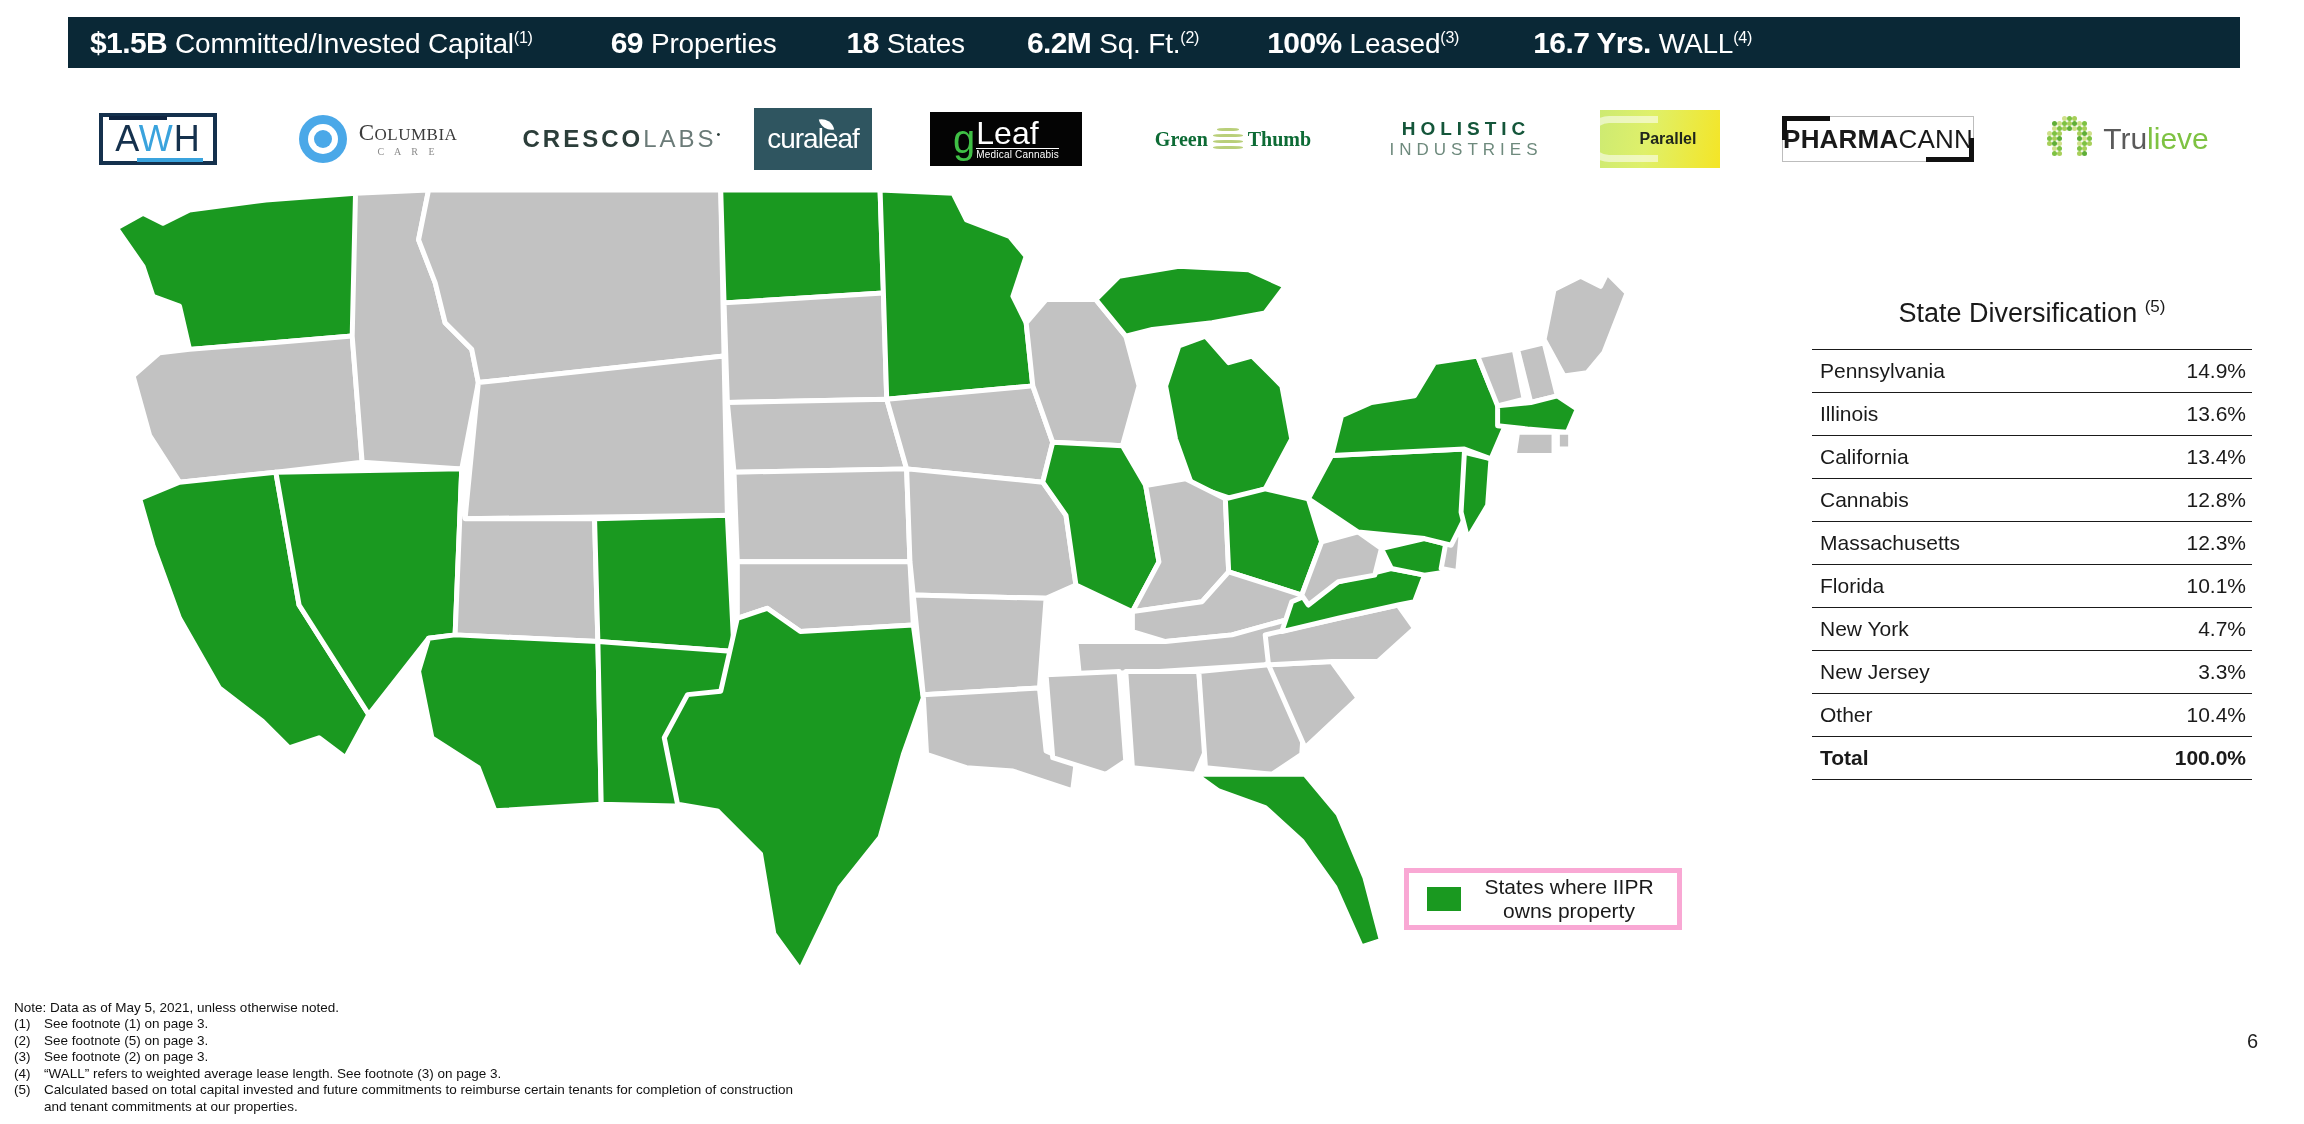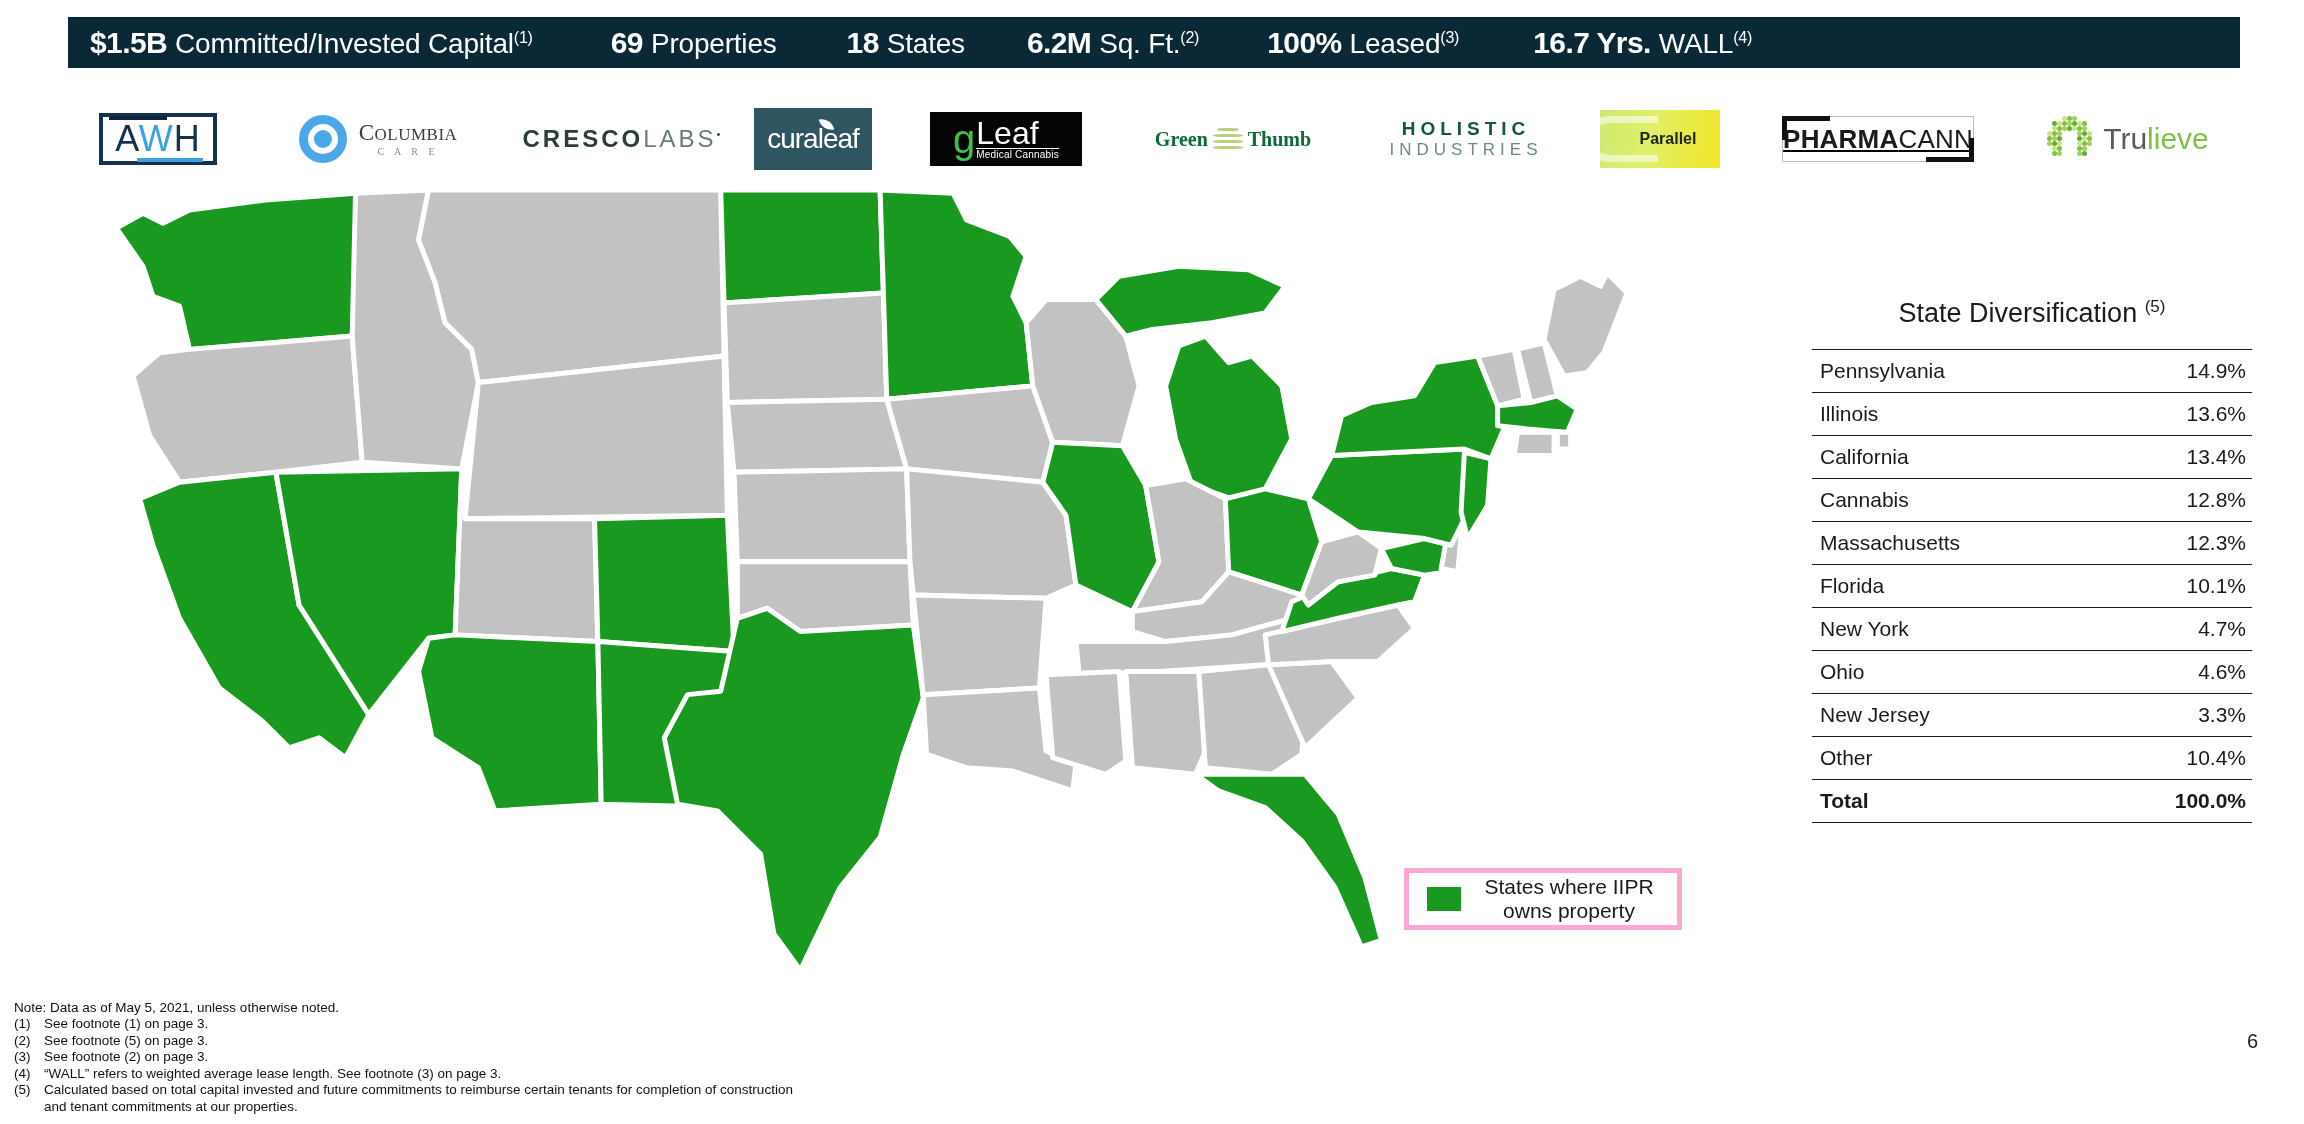--- a/index.html
+++ b/index.html
@@ -279,21 +279,21 @@
       </div>
     </div>
 
     <div class="logo" style="left:1512px;width:160px;">
       <div class="parallel">
         <div class="par-swoosh"></div>
         <div class="par-text">Parallel</div>
       </div>
     </div>
 
-    <div class="logo" style="left:1690px;width:240px;text-decoration:underline;">
+    <div class="logo" style="left:1690px;width:240px;">
       <div class="pcann">
         <span class="pcann-bd"></span>
         <span class="pcann-tl"></span>
         <span class="pcann-tl2"></span>
         <span class="pcann-br"></span>
         <span class="pcann-br2"></span>
         <span class="pcann-t"><b>PHARMA</b><span>CANN</span></span>
       </div>
     </div>
 
@@ -485,24 +485,20 @@
           </tr>
           <tr>
             <td>Florida</td>
             <td class="val">10.1%</td>
           </tr>
           <tr>
             <td>New York</td>
             <td class="val">4.7%</td>
           </tr>
           <tr>
-            <td>Ohio</td>
-            <td class="val">4.6%</td>
-          </tr>
-          <tr>
             <td>New Jersey</td>
             <td class="val">3.3%</td>
           </tr>
           <tr>
             <td>Other</td>
             <td class="val">10.4%</td>
           </tr>
           <tr class="total">
             <td>Total</td>
             <td class="val">100.0%</td>

